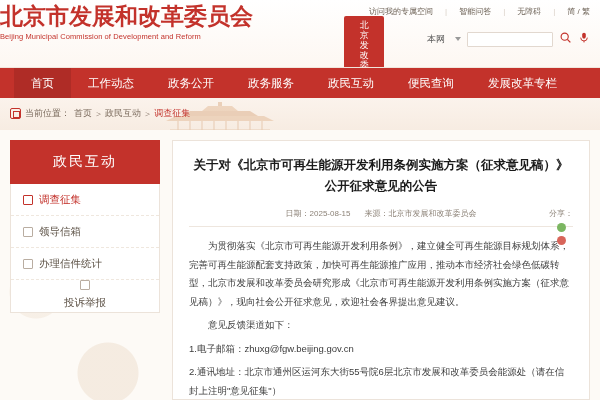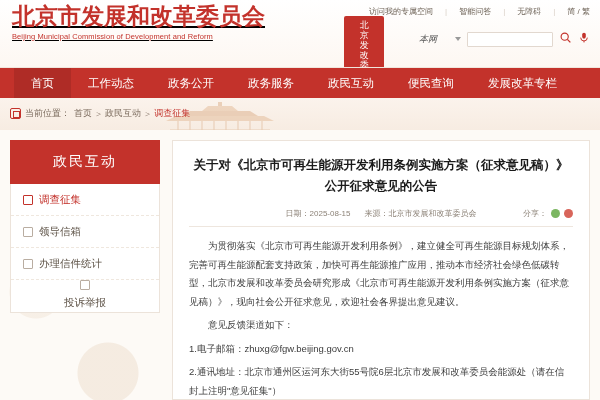--- a/index.html
+++ b/index.html
@@ -31,23 +31,22 @@
     align-items: center;
     gap: 12px;
     font-size: 8px;
     color: #6d6256;
   }
   .topbar-links span { white-space: nowrap; }
   .topbar-links .sep { color: #d8cfc6; }
 
   .logo-block {
     position: absolute;
-    left: 12px; top: 5px;
+    left: 0; top: 5px;
     width: 270px;
-    text-decoration: underline;
   }
   .logo-cn {
     font-size: 23px;
     font-weight: bold;
     color: #c3322b;
     letter-spacing: 0px;
     line-height: 1.08;
     white-space: nowrap;
     font-family: "Liberation Serif", serif;
   }
@@ -79,23 +78,22 @@
     right: 10px; top: 30px;
     display: flex;
     align-items: center;
     gap: 6px;
   }
   .search-scope {
     font-size: 9px;
     color: #555;
     display: flex;
     align-items: center;
-    gap: 18px;
+    gap: 10px;
     white-space: nowrap;
-    font-style: italic;
   }
   .caret-down {
     width: 0; height: 0;
     border-left: 3px solid transparent;
     border-right: 3px solid transparent;
     border-top: 4px solid #999;
   }
   .search-field {
     width: 86px; height: 15px;
     border: 1px solid #e2d8cf;
@@ -264,20 +262,21 @@
     position: relative;
   }
   .share {
     position: absolute;
     right: 0; top: 0;
     display: flex;
     align-items: center;
     gap: 4px;
     font-size: 8px;
     color: #8d8378;
+    flex-direction: column;
   }
   .share-dot {
     width: 9px; height: 9px;
     border-radius: 50%;
     background: #cfc6bb;
     display: inline-block;
   }
   .share-dot.wx { background: #7bb661; }
   .share-dot.wb { background: #d8655a; }
 

